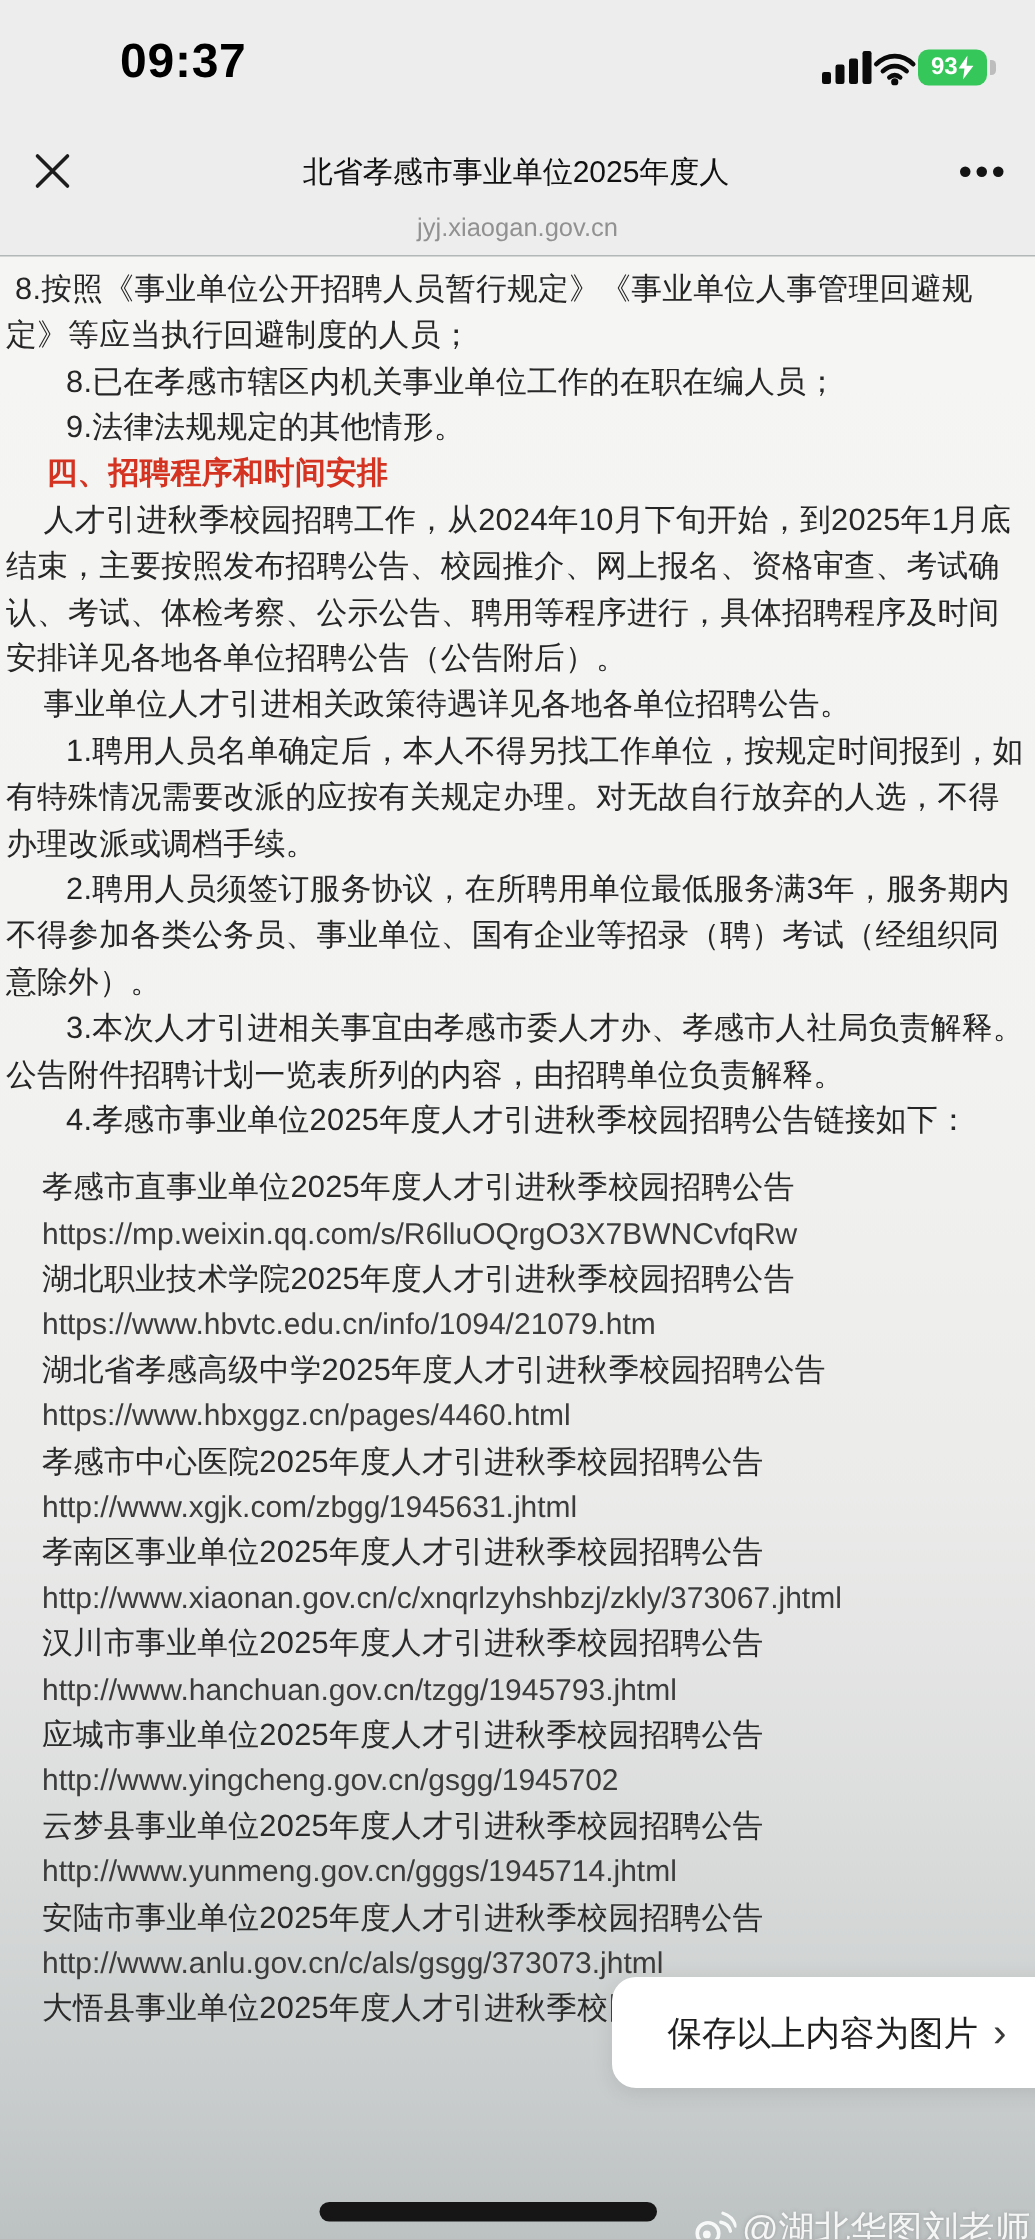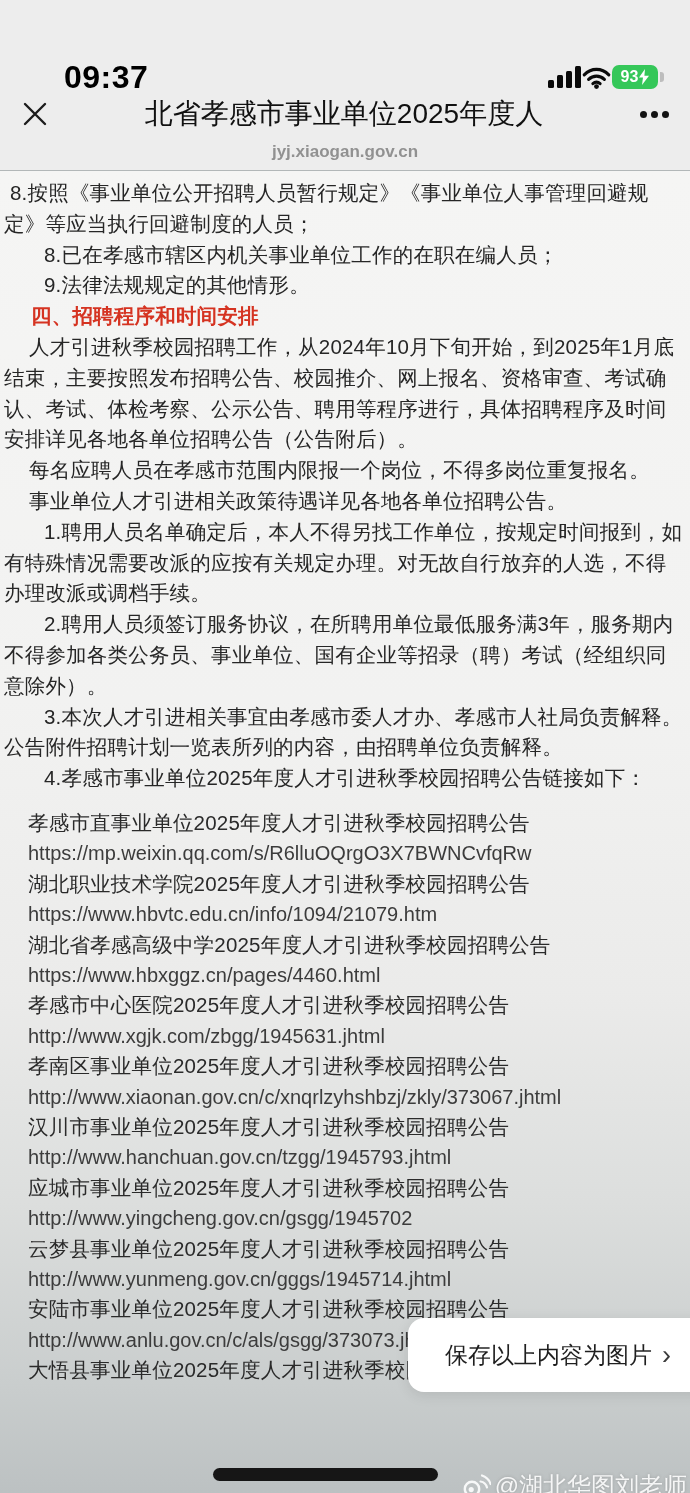--- a/index.html
+++ b/index.html
@@ -3,40 +3,40 @@
 <meta charset="utf-8">
 <style>
   html,body{margin:0;padding:0;background:#888;}
   .screen{
     position:relative;width:690px;height:1493px;margin:0 auto;
     background:#ededed;overflow:hidden;
     font-family:"Liberation Sans","DejaVu Sans",sans-serif;
     -webkit-font-smoothing:antialiased;
   }
   
-  .statusbar{position:absolute;top:22px;left:0;right:0;height:46px;display:flex;align-items:center;margin-top:32px;}
+  .statusbar{position:absolute;top:22px;left:16px;right:0;height:46px;display:flex;}
   .sb-time{margin-left:64px;font-size:32px;font-weight:700;color:#000;letter-spacing:0.5px;}
   .sb-right{margin-left:auto;margin-right:26px;display:flex;align-items:center;}
   .sig{display:flex;align-items:flex-end;gap:3px;height:22px;}
   .sig i{display:block;width:6px;background:#0a0a0a;border-radius:1.5px;}
   .sig i:nth-child(1){height:8px}.sig i:nth-child(2){height:13px}
   .sig i:nth-child(3){height:17px}.sig i:nth-child(4){height:22px}
   .batt-wrap{display:flex;align-items:center;}
   .batt{width:46px;height:24px;border-radius:7px;display:flex;align-items:center;justify-content:center;color:#fff;font-size:16px;font-weight:700;gap:1px;}
   .batt-nub{width:4px;height:10px;background:#bdbdbd;border-radius:0 3px 3px 0;margin-left:2px;}
   
   .navbar{position:absolute;top:88px;left:0;right:0;height:82px;}
   .nav-row{display:flex;align-items:center;height:52px;}
   .nav-close{width:70px;display:flex;justify-content:center;align-items:center;cursor:pointer;}
-  .nav-title{flex:1;text-align:center;font-size:28px;font-weight:500;color:#111;white-space:nowrap;overflow:hidden;
+  .nav-title{flex:1;text-align:center;font-size:20px;font-weight:500;color:#111;white-space:nowrap;overflow:hidden;
     -webkit-mask-image:linear-gradient(90deg,#000 86%,rgba(0,0,0,0) 99%);
     mask-image:linear-gradient(90deg,#000 86%,rgba(0,0,0,0) 99%);}
   .nav-more{width:72px;display:flex;justify-content:center;align-items:center;gap:4px;cursor:pointer;}
   .nav-more i{width:7px;height:7px;border-radius:50%;background:#141414;display:block;}
-  .nav-url{text-align:center;font-size:17px;color:#919191;margin-top:2px;font-weight:bold;}
+  .nav-url{text-align:center;font-size:17px;color:#919191;margin-top:2px;}
   
   .content{
     position:absolute;top:170px;left:0;right:0;bottom:0;overflow:hidden;
     padding:0 6px 0 4px;box-sizing:border-box;
     background:linear-gradient(180deg,#f5f5f4 0%,#f2f2f1 40%,#ebebea 62%,#dcdedd 78%,#c9cdcd 92%,#bcc1c2 100%);
     border-top:1px solid rgba(0,0,0,0.05);
   }
   .para{margin:0;font-size:20.5px;line-height:30.8px;color:#262626;text-indent:25px;letter-spacing:0.2px;}
   .para.num{text-indent:40px;}
   .para.flush{text-indent:6px;}
@@ -109,21 +109,20 @@
     <div class="nav-url">jyj.xiaogan.gov.cn</div>
   </div>
 
   <div class="content">
     <div class="article">
       <p class="para num flush">8.按照《事业单位公开招聘人员暂行规定》《事业单位人事管理回避规定》等应当执行回避制度的人员；</p>
       <p class="para num">8.已在孝感市辖区内机关事业单位工作的在职在编人员；</p>
       <p class="para num">9.法律法规规定的其他情形。</p>
       <p class="para heading" id="h4" style="color: rgb(213, 51, 33);">四、招聘程序和时间安排</p>
       <p class="para">人才引进秋季校园招聘工作，从2024年10月下旬开始，到2025年1月底结束，主要按照发布招聘公告、校园推介、网上报名、资格审查、考试确认、考试、体检考察、公示公告、聘用等程序进行，具体招聘程序及时间安排详见各地各单位招聘公告（公告附后）。</p>
-      <p class="para">每名应聘人员在孝感市范围内限报一个岗位，不得多岗位重复报名。</p>
       <p class="para">事业单位人才引进相关政策待遇详见各地各单位招聘公告。</p>
       <p class="para num">1.聘用人员名单确定后，本人不得另找工作单位，按规定时间报到，如有特殊情况需要改派的应按有关规定办理。对无故自行放弃的人选，不得办理改派或调档手续。</p>
       <p class="para num">2.聘用人员须签订服务协议，在所聘用单位最低服务满3年，服务期内不得参加各类公务员、事业单位、国有企业等招录（聘）考试（经组织同意除外）。</p>
       <p class="para num">3.本次人才引进相关事宜由孝感市委人才办、孝感市人社局负责解释。公告附件招聘计划一览表所列的内容，由招聘单位负责解释。</p>
       <p class="para num">4.孝感市事业单位2025年度人才引进秋季校园招聘公告链接如下：</p>
     </div>
 
     <div class="links">
       <div class="link-title">孝感市直事业单位2025年度人才引进秋季校园招聘公告</div>
       <div class="link-url">https://mp.weixin.qq.com/s/R6lluOQrgO3X7BWNCvfqRw</div>

